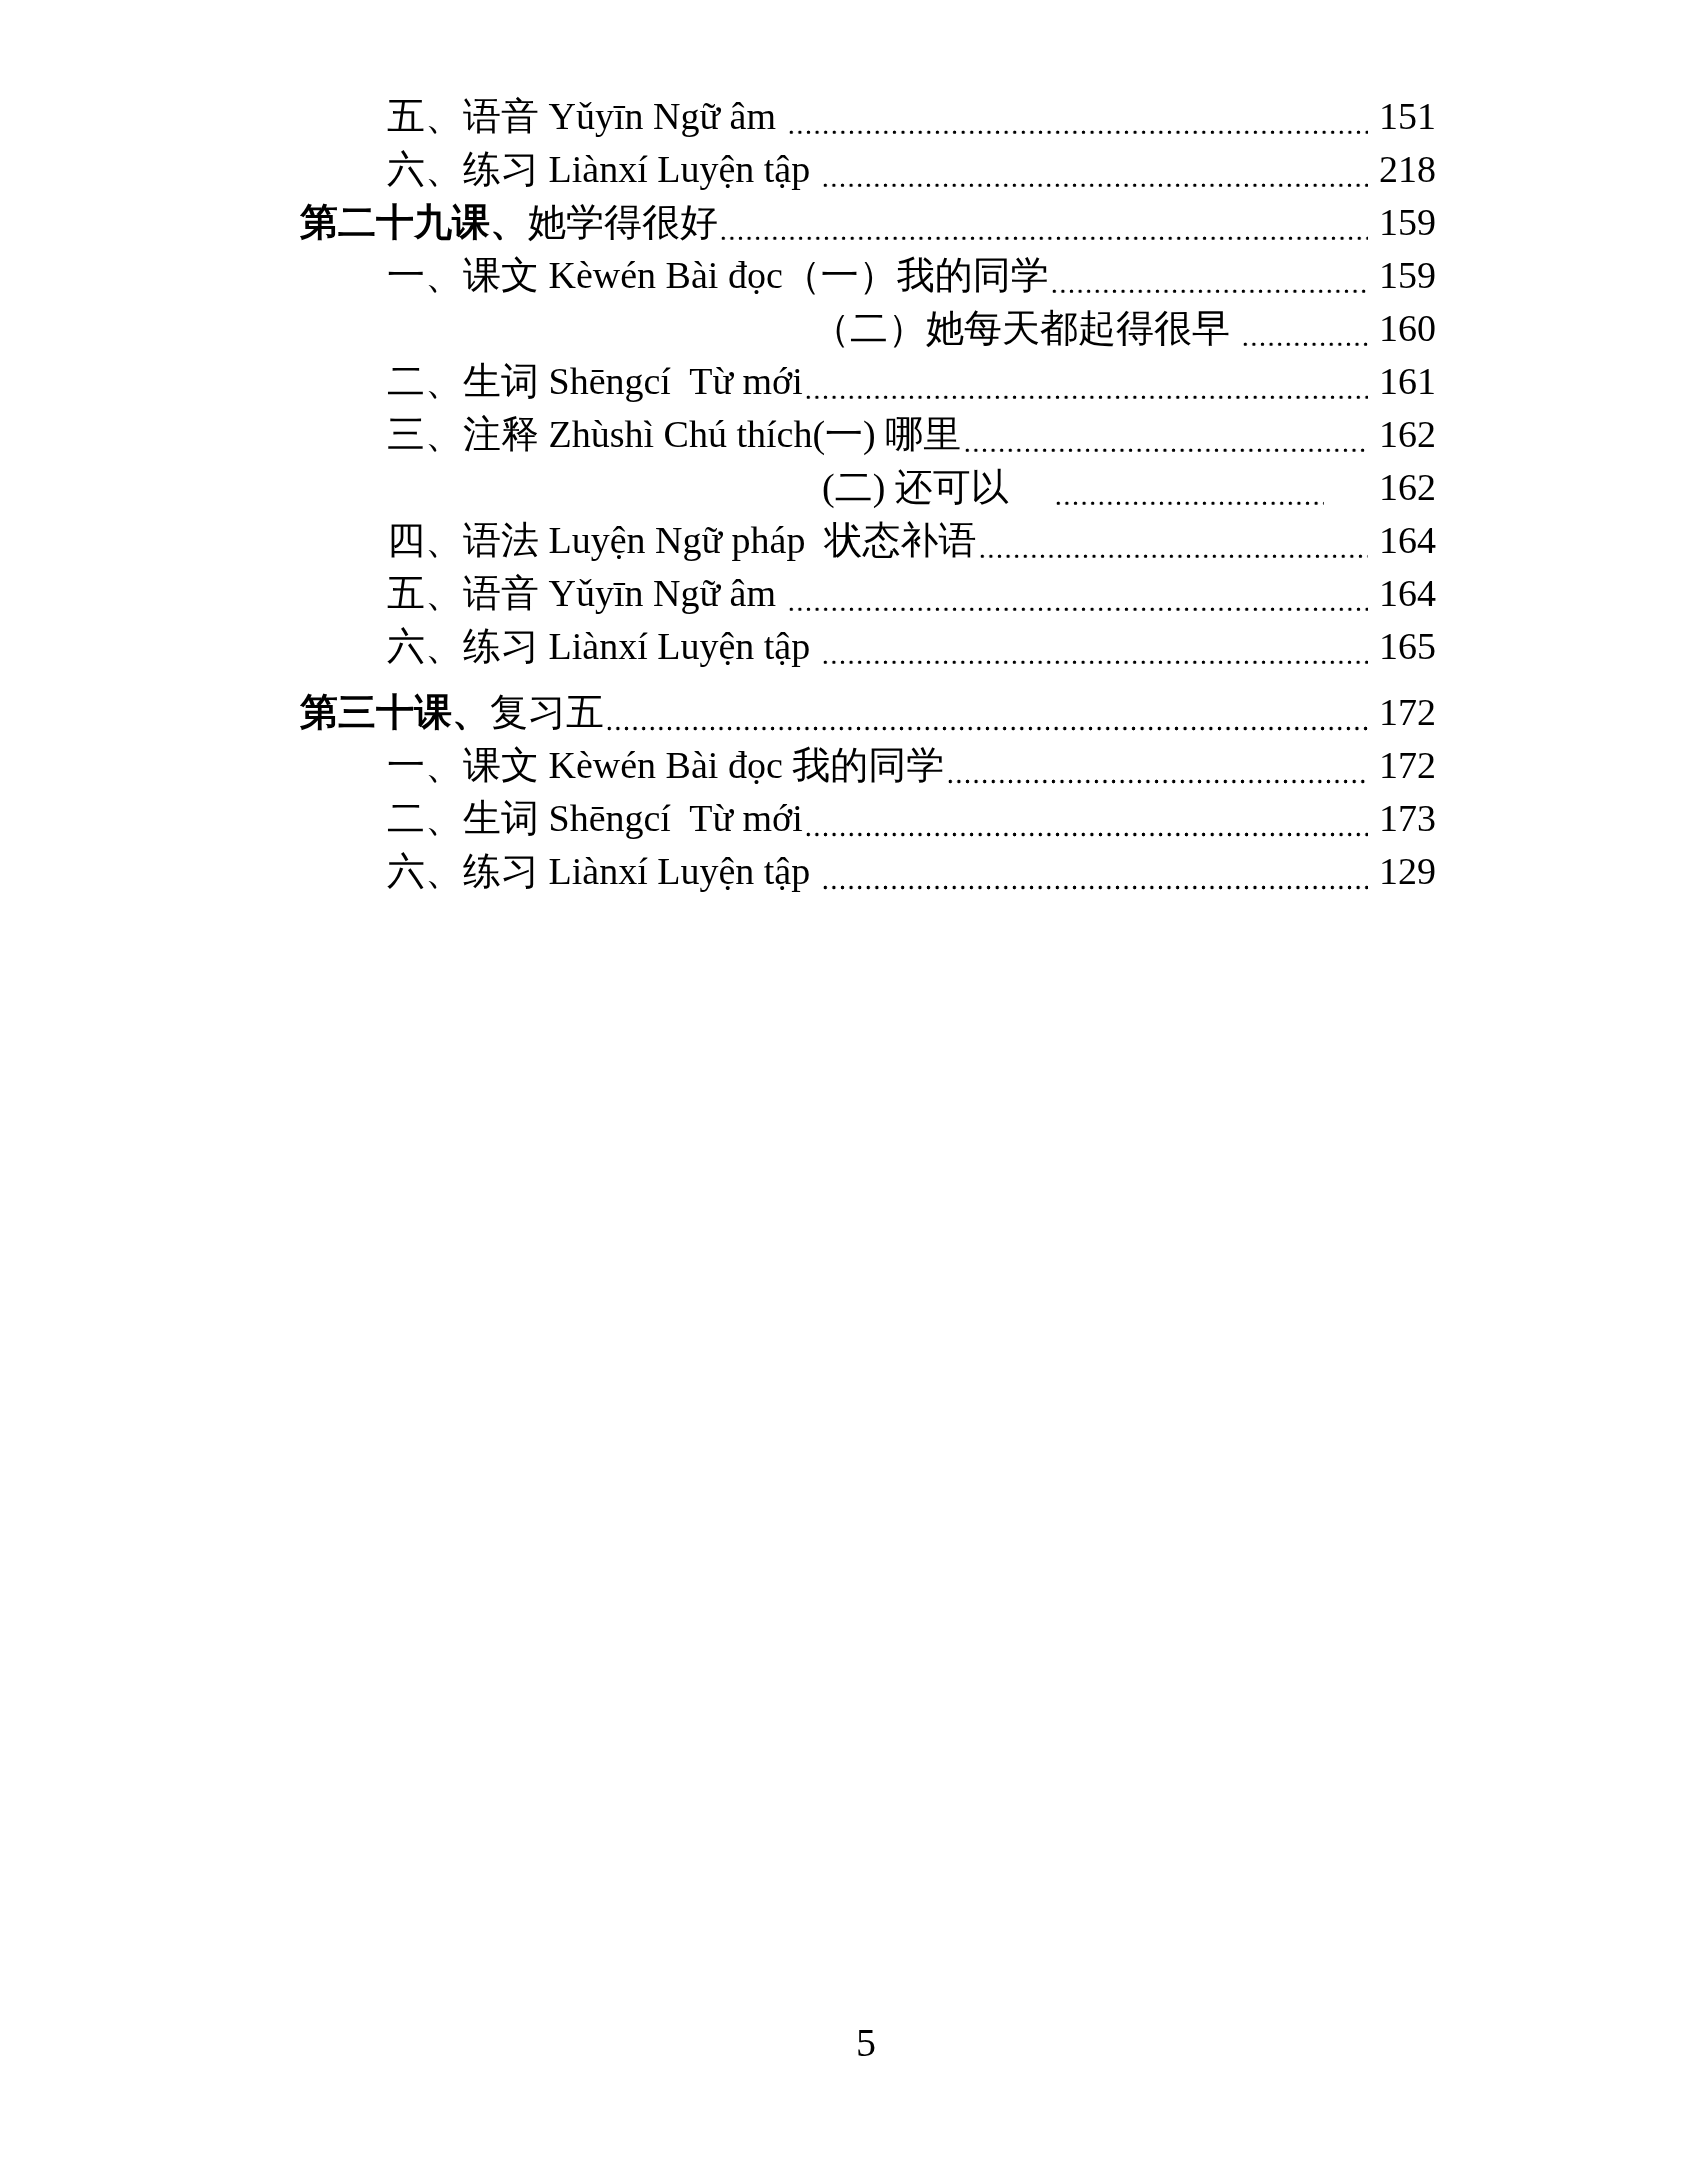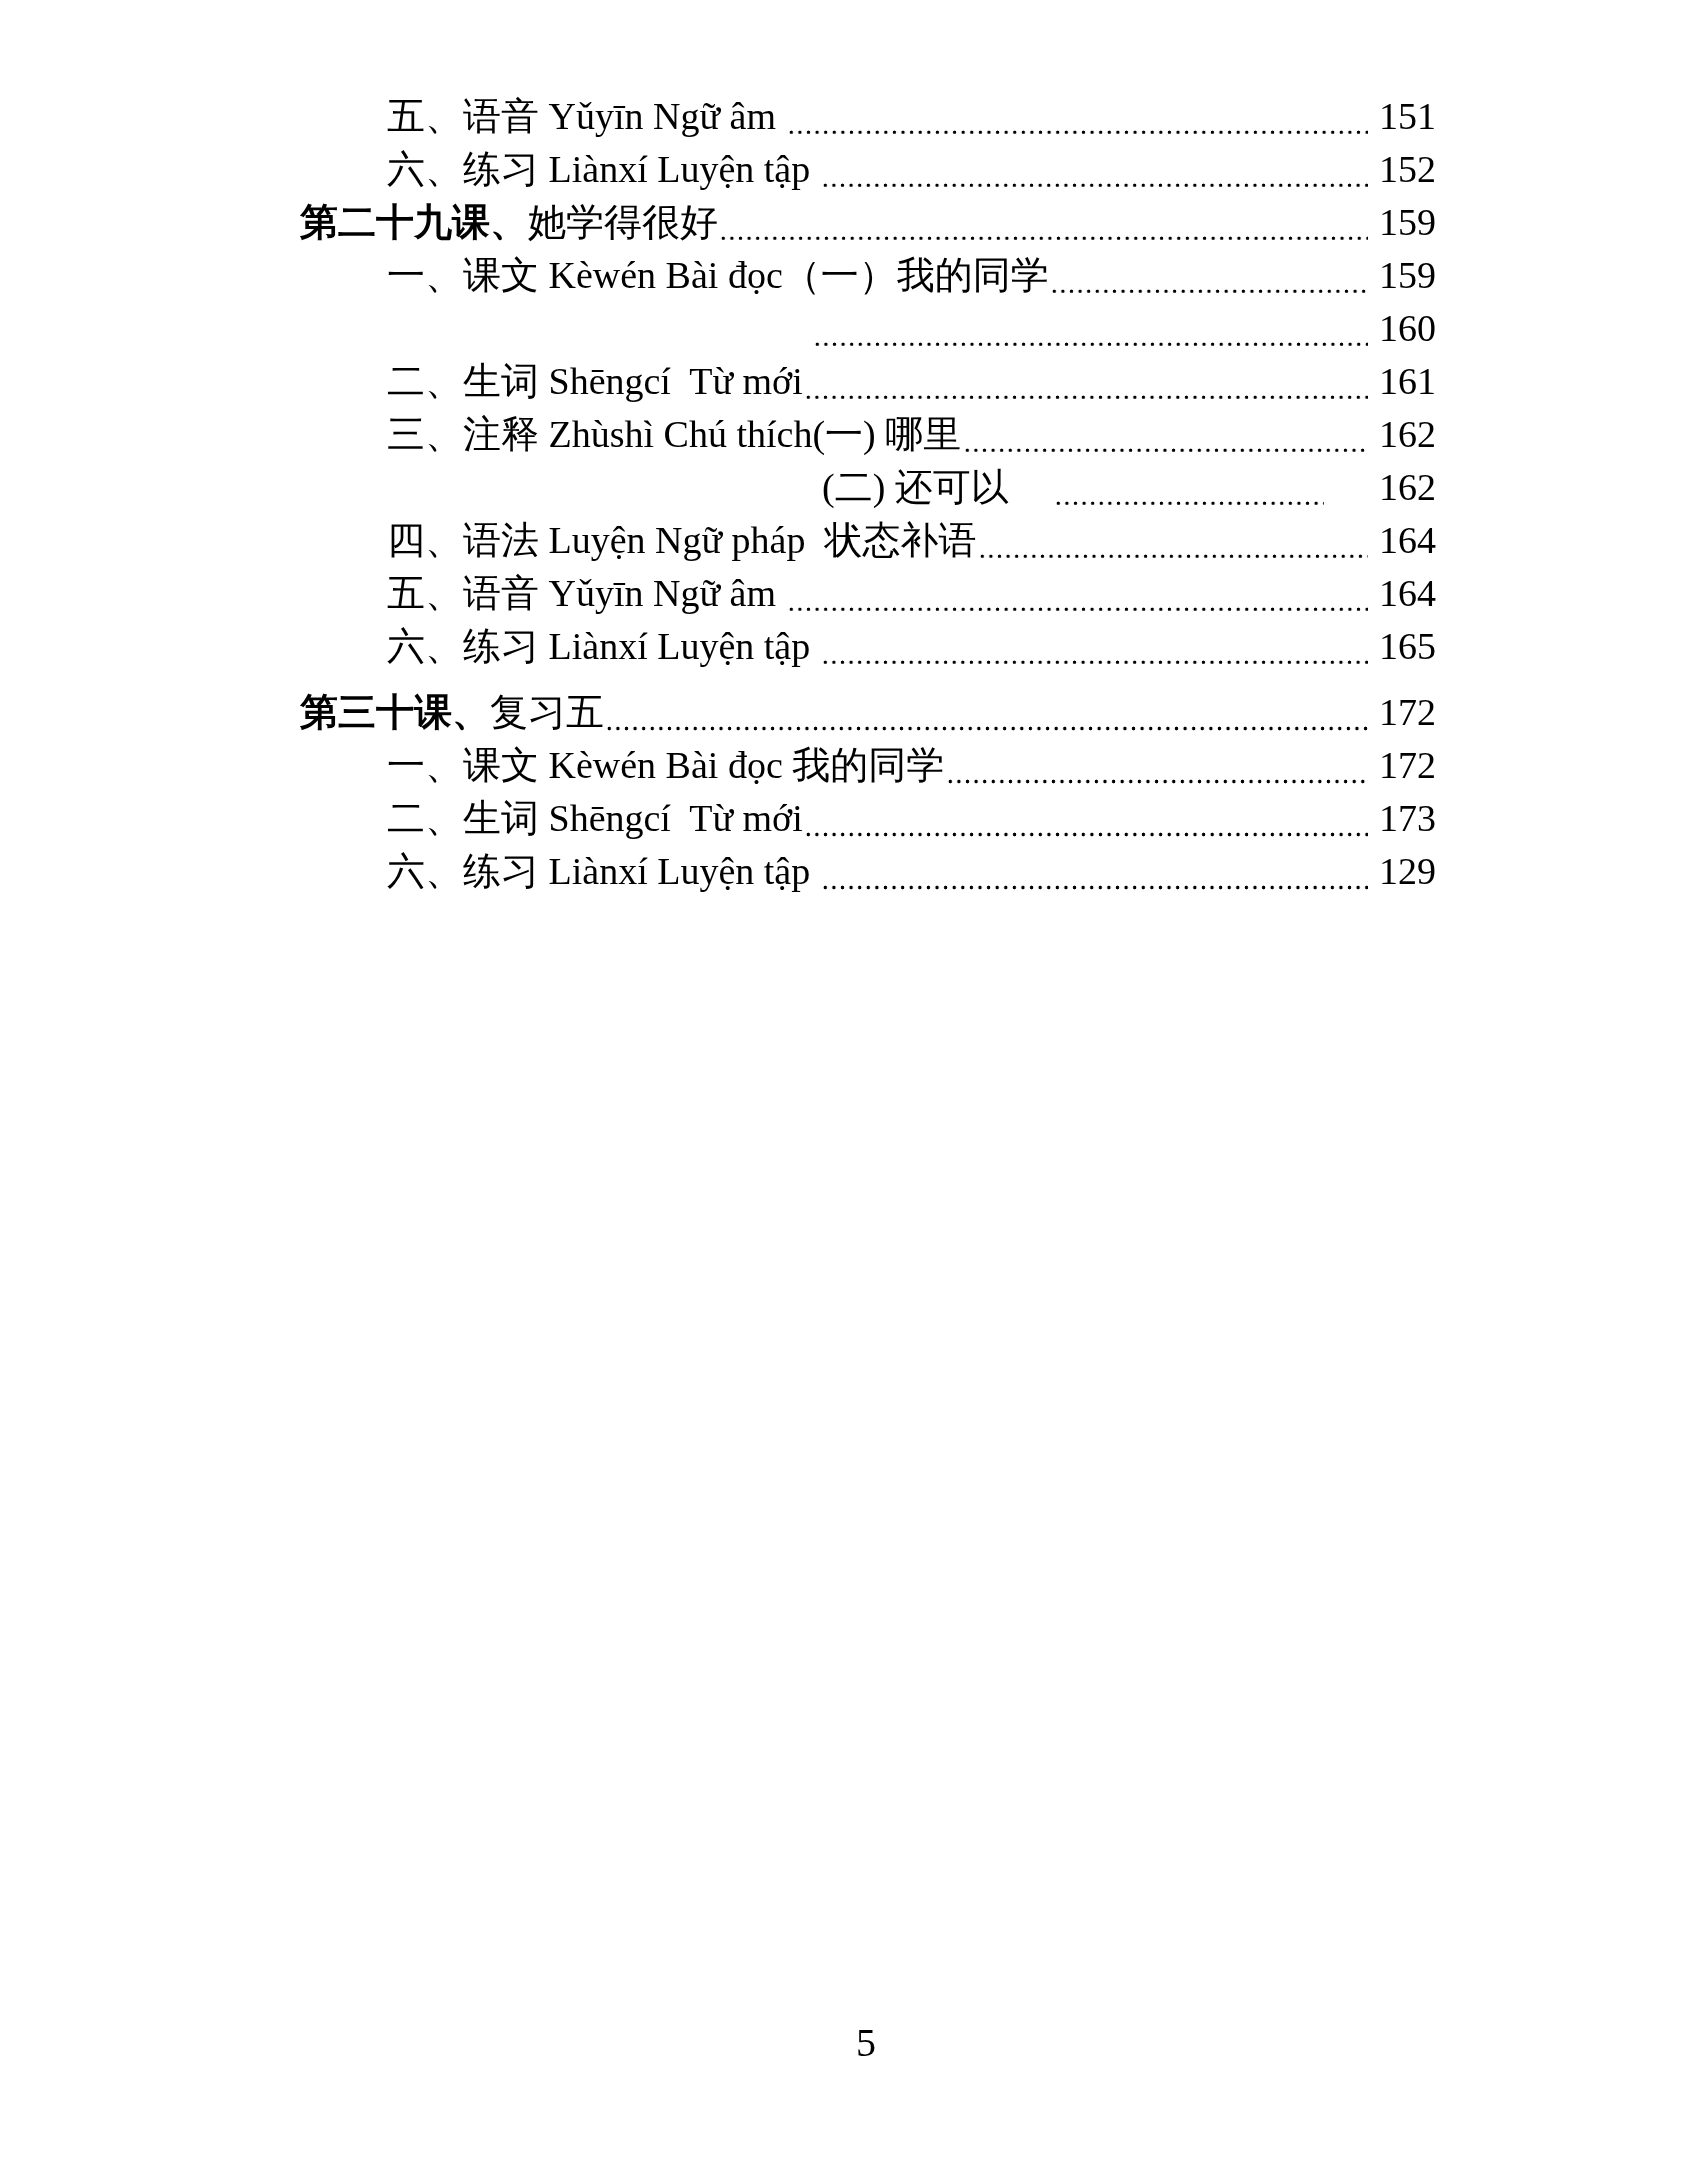--- a/index.html
+++ b/index.html
@@ -78,39 +78,40 @@
 
     <span class="leader"></span>
     <span class="page">151</span>
   </div>
       <div class="row item">
 
     <span class="seg zh">六、练习 </span>
     <span class="seg latin">Liànxí Luyện tập </span>
 
     <span class="leader"></span>
-    <span class="page">152</span>
+    <span class="page">218</span>
   </div>
       <div class="row chapter">
     <span class="seg bold">第二十九课、</span>
     <span class="seg zh">她学得很好</span>
 
     <span class="leader"></span>
     <span class="page">159</span>
   </div>
       <div class="row item">
 
     <span class="seg zh">一、课文 </span>
     <span class="seg latin">Kèwén Bài đọc</span>
     <span class="seg zh2">（一）我的同学</span>
     <span class="leader"></span>
     <span class="page">159</span>
   </div>
       <div class="row cont-a">
 
+    <span class="seg zh2">（二）她每天都起得很早 </span>
     <span class="leader"></span>
     <span class="page">160</span>
   </div>
       <div class="row item">
 
     <span class="seg zh">二、生词 </span>
     <span class="seg latin">Shēngcí  Từ mới</span>
 
     <span class="leader"></span>
     <span class="page">161</span>

